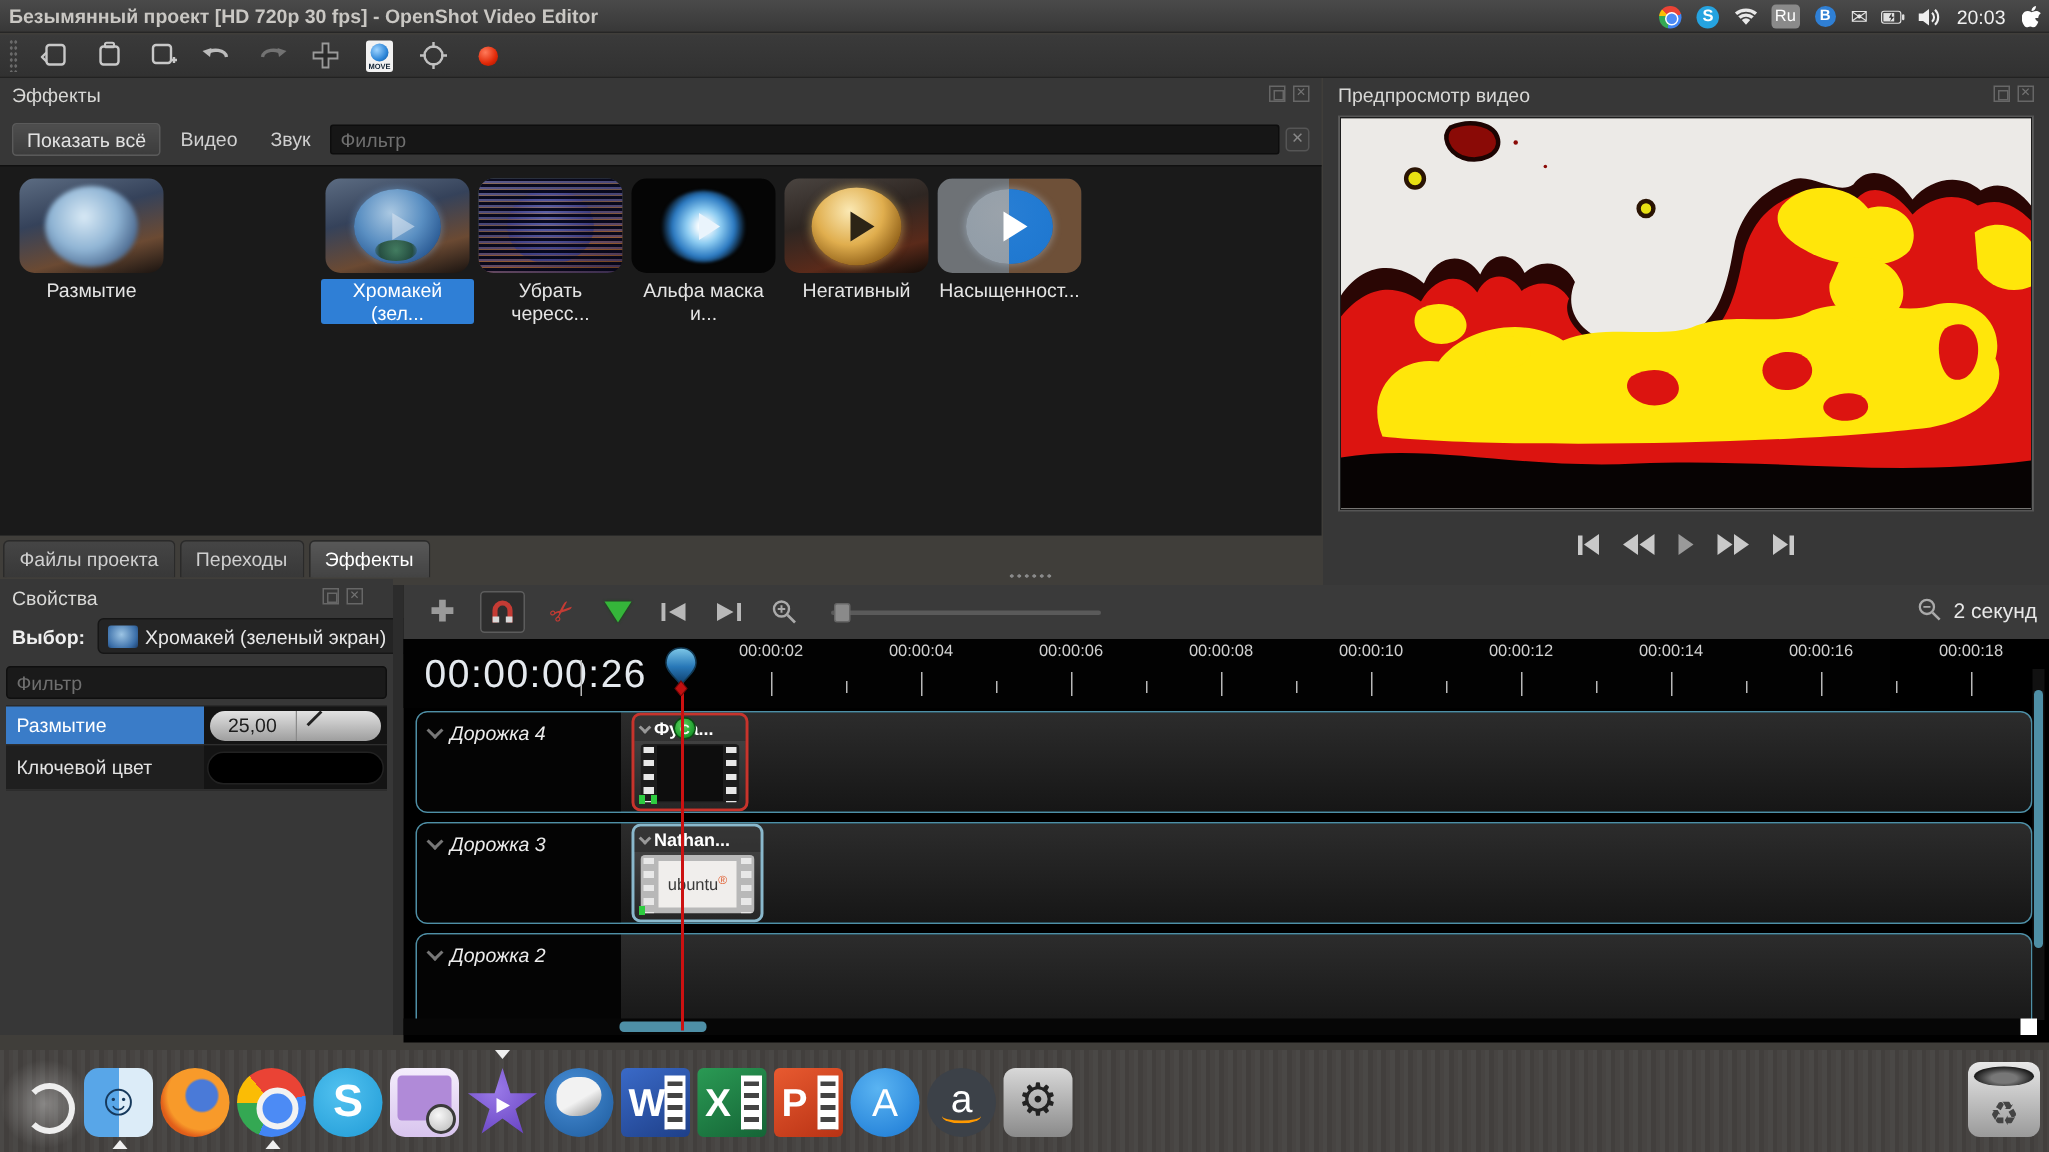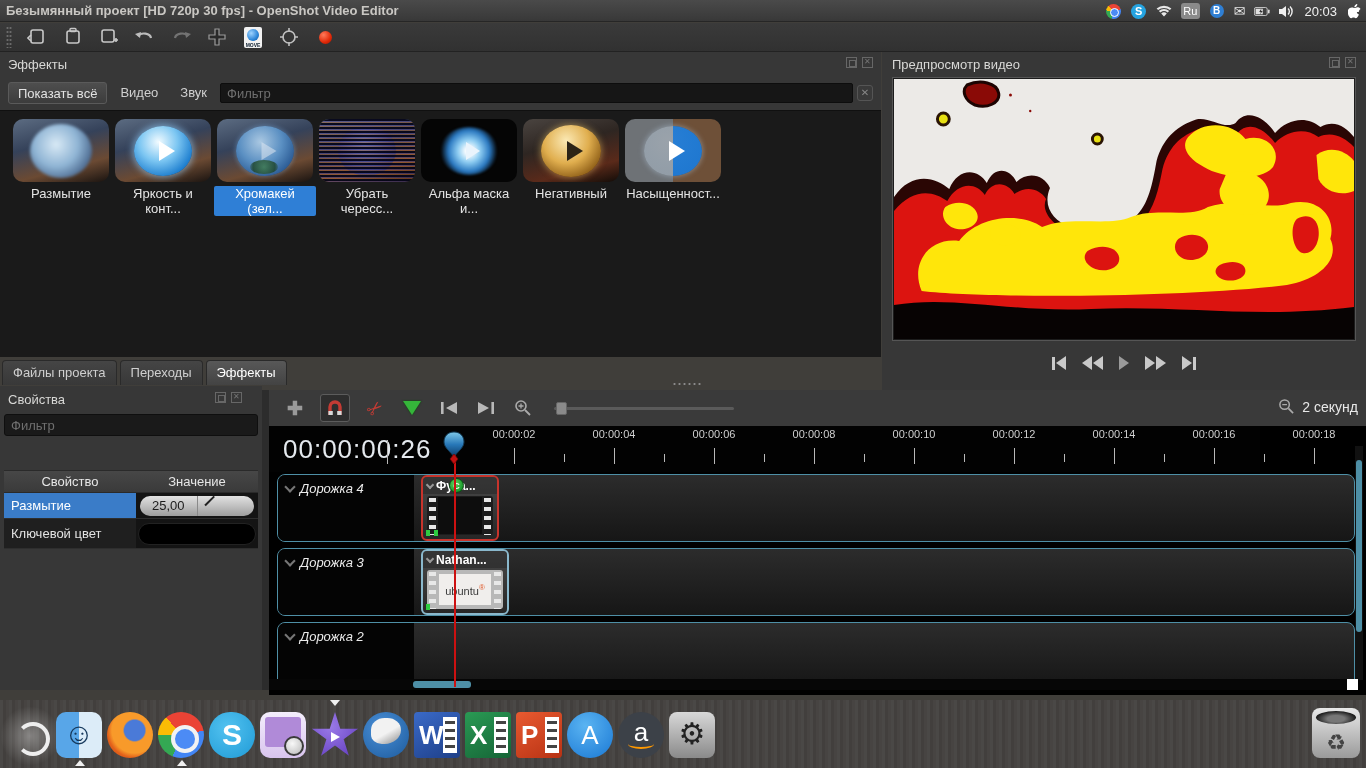--- a/index.html
+++ b/index.html
@@ -396,27 +396,20 @@
       <input id="fx-search" placeholder="Фильтр" style="">
       <span class="clear-btn">✕</span>
     </div>
     <div id="fx-list">
       <div class="fx-item fx1" style="left:10px">
         <div class="fx-thumb">
             <span class="orb"></span>
           </div>
         <span class="fx-label">Размытие</span>
       </div>
-      <div class="fx-item fx2" style="left:112px">
-        <div class="fx-thumb">
-            <span class="orb"></span>
-            <span class="tri"></span>
-          </div>
-        <span class="fx-label">Яркость и конт...</span>
-      </div>
       <div class="fx-item fx3" style="left:214px">
         <div class="fx-thumb">
             <span class="orb"></span>
             <span class="tri"></span>
           </div>
         <span class="fx-label selected">Хромакей (зел...</span>
       </div>
       <div class="fx-item fx4" style="left:316px">
         <div class="fx-thumb">
             <span class="orb"></span>
@@ -526,26 +519,30 @@
   </div>
 
   <div id="props">
     <div id="props-titlebar">
       <span class="panel-title">Свойства</span>
       <span class="corner-ics" style="right:20px; top:6px;">
         <span class="cic float"></span>
         <span class="cic close"></span>
       </span>
     </div>
+    <div id="sel-row">
+      <span id="sel-label">Выбор:</span>
+      <div id="sel-dd">
+        <span id="sel-thumb"></span>
+        <span id="sel-text">Хромакей (зеленый экран)</span>
+        <span id="sel-caret">▾</span>
+      </div>
+    </div>
     <input id="prop-filter" placeholder="Фильтр" style="">
     <div id="prop-table">
-      <div class="pt-head">
-        <div class="pt-c1">Свойство</div>
-        <div class="pt-c2">Значение</div>
-      </div>
       <div class="pt-row selected">
         <div class="pt-c1">Размытие</div>
         <div class="pt-c2">
           <span class="val-pill">
             <span>25,00</span>
             <span class="pen"></span>
           </span>
         </div>
       </div>
       <div class="pt-row" style="height:30px">

